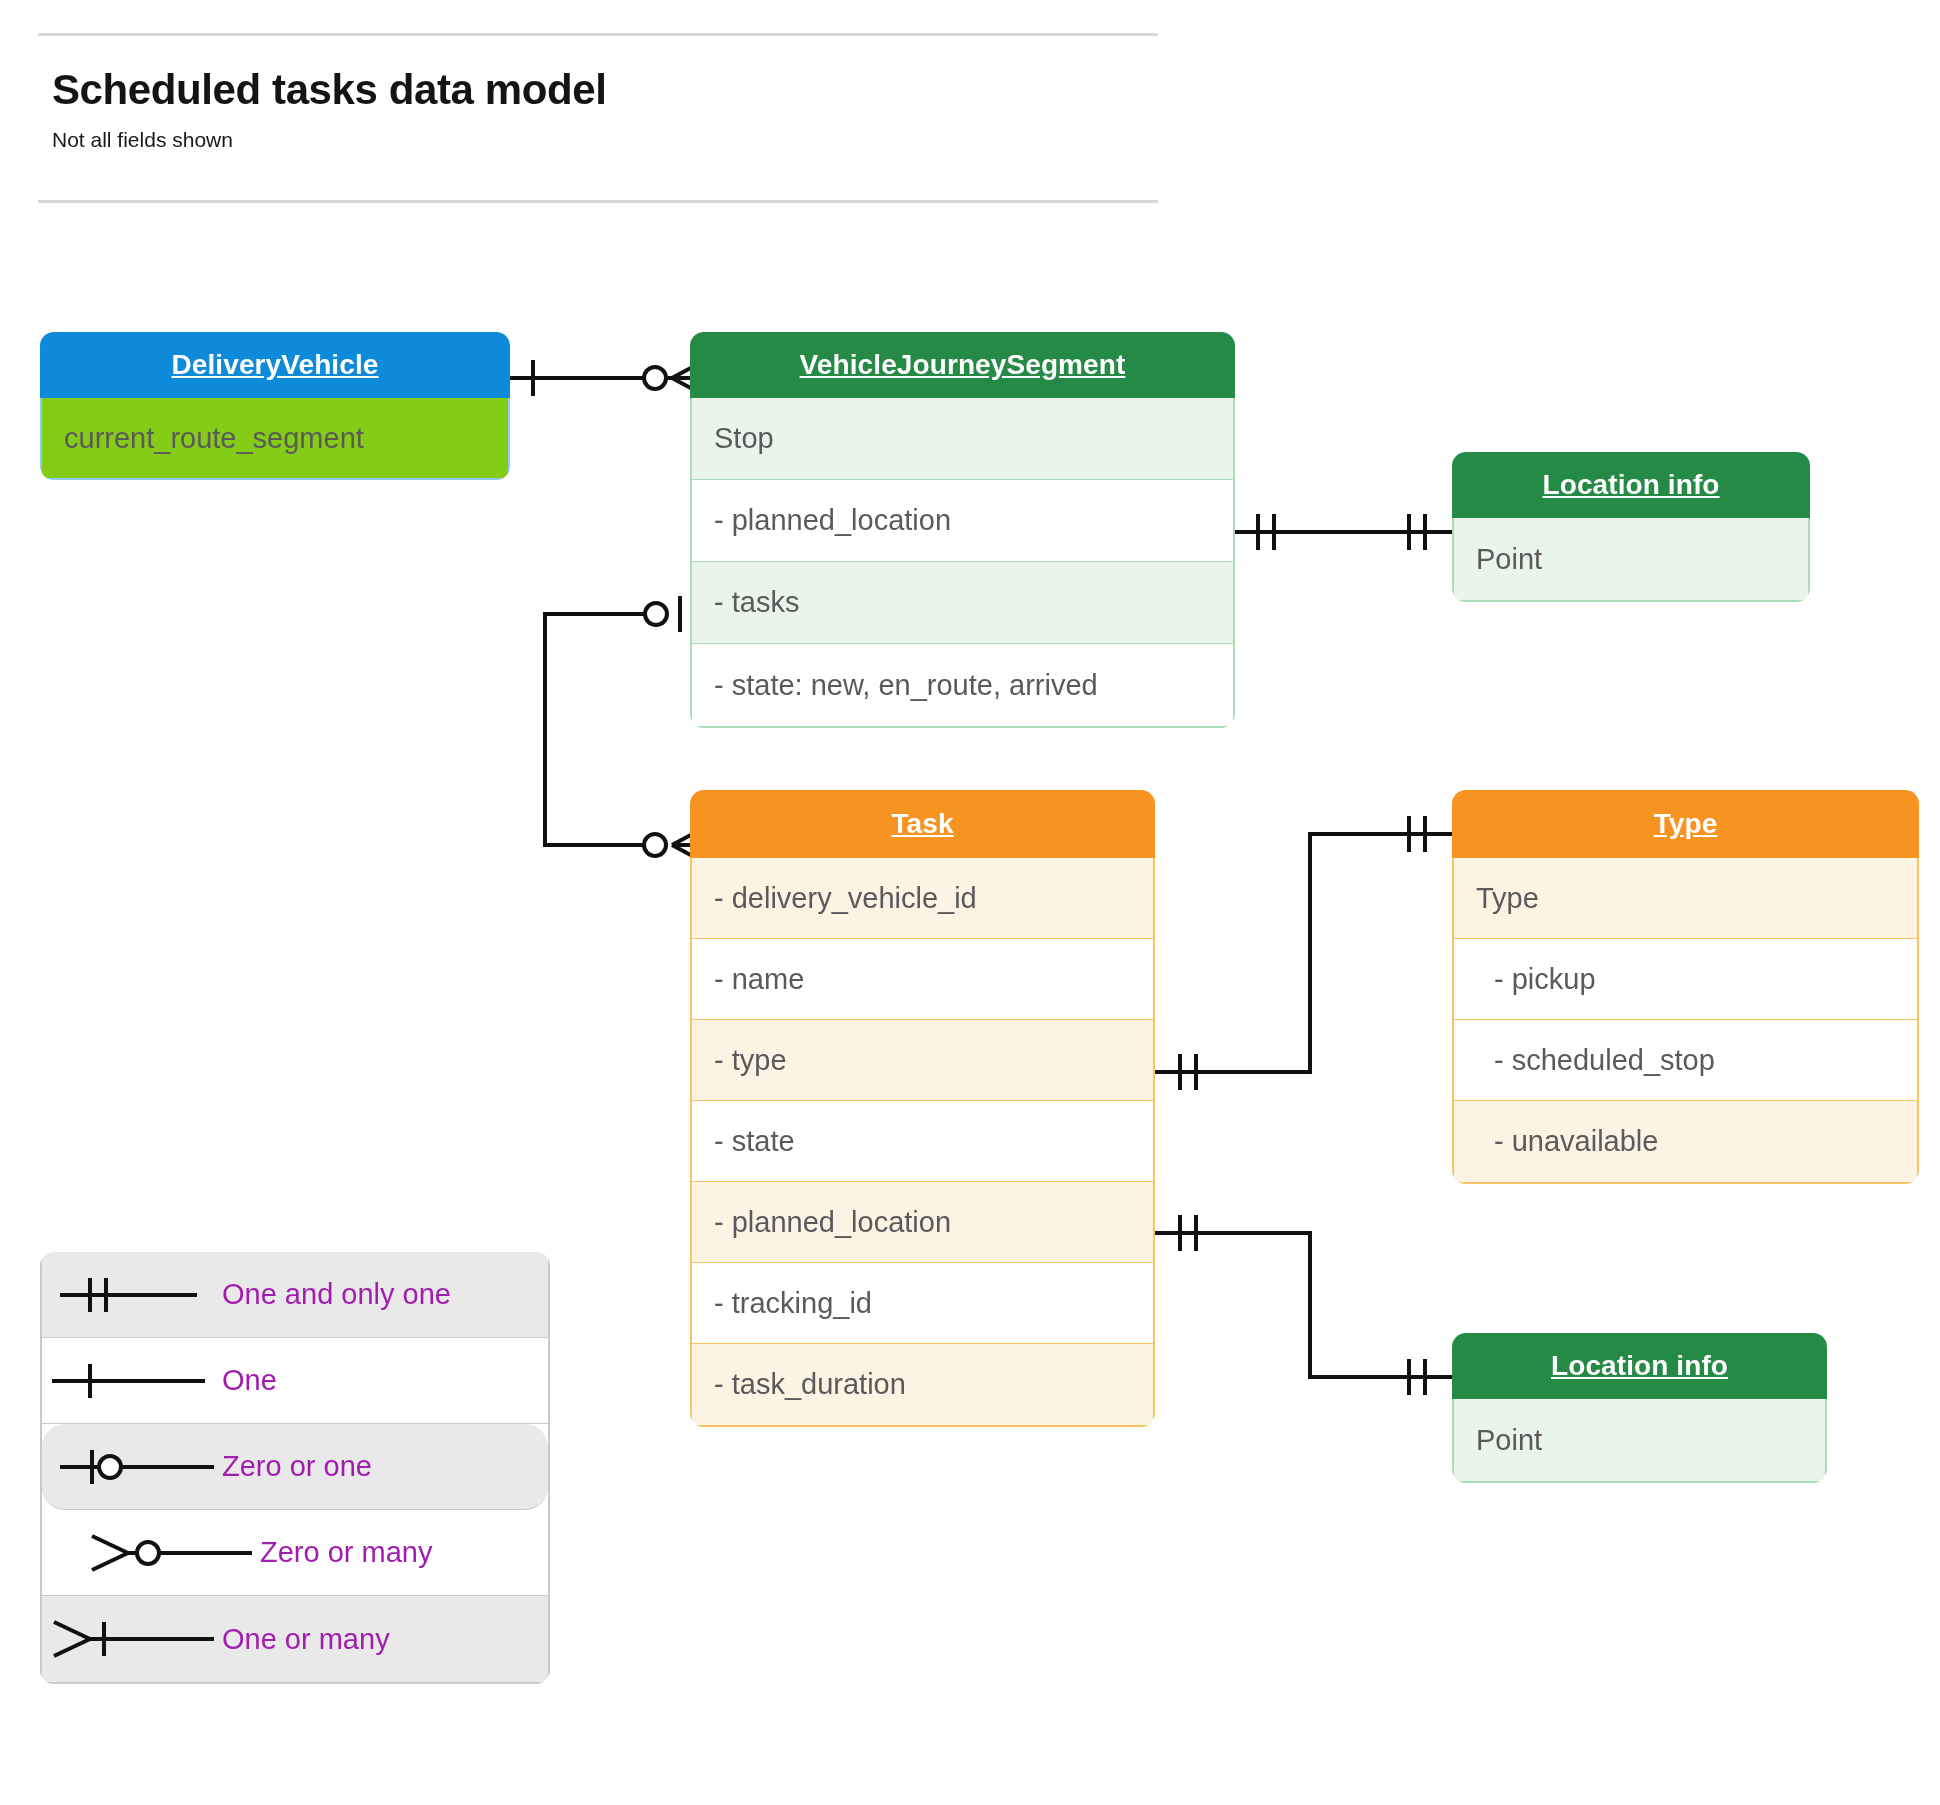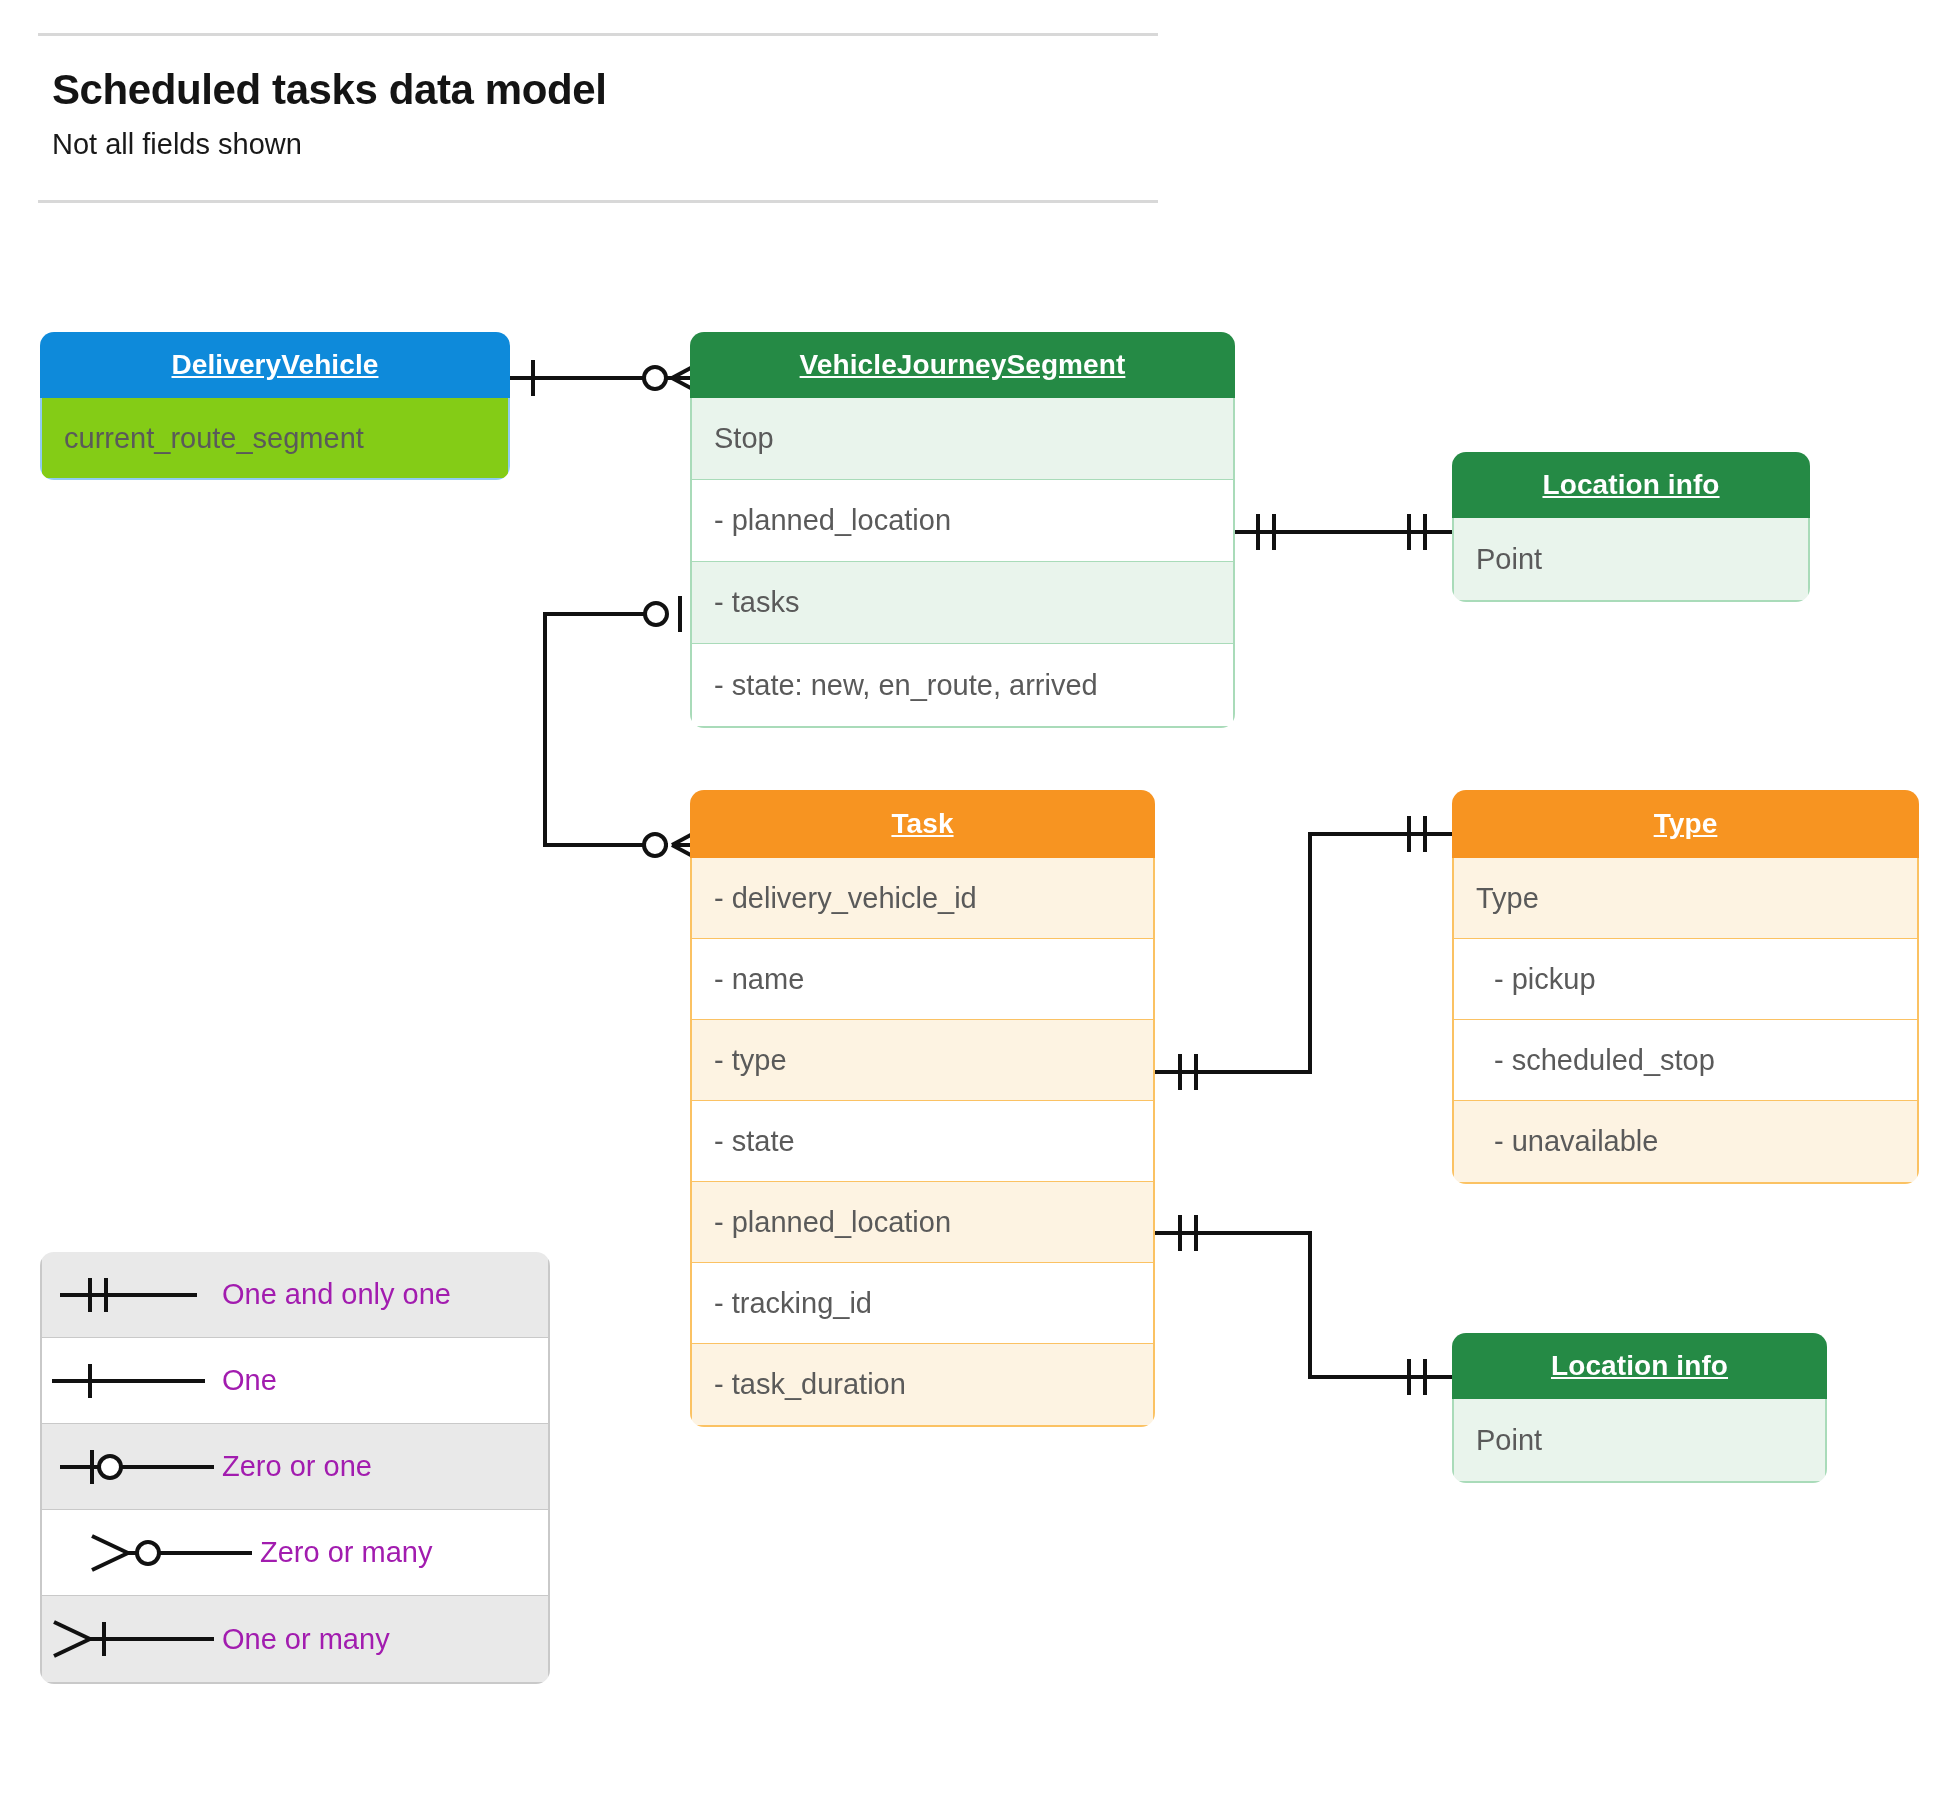--- a/index.html
+++ b/index.html
@@ -37,21 +37,21 @@
     font-size: 42px;
     font-weight: bold;
     color: #141414;
     letter-spacing: -0.4px;
     white-space: nowrap;
   }
   #page-subtitle {
     position: absolute;
     left: 52px;
     top: 128px;
-    font-size: 29px;
+    font-size: 21px;
     font-weight: normal;
     color: #191919;
     white-space: nowrap;
   }
 
   
   .entity {
     position: absolute;
     box-sizing: border-box;
     border-radius: 14px;
@@ -274,21 +274,21 @@
           <svg width="180" height="86" viewBox="0 0 180 86">
             <g stroke="#111111" stroke-width="4" fill="none">
               <line x1="10" y1="43" x2="163" y2="43"></line>
               <line x1="48" y1="26" x2="48" y2="60"></line>
             </g>
           </svg>
         </div>
         <div class="legend-label">One</div>
       </div>
 
-      <div class="legend-row alt" style="background:#e9e9e9;">
+      <div class="legend-row alt" style="background:#e9e9e9;border-radius:23px;">
         <div class="legend-sym">
           <svg width="180" height="86" viewBox="0 0 180 86">
             <g stroke="#111111" stroke-width="4" fill="none">
               <line x1="18" y1="43" x2="172" y2="43"></line>
               <line x1="50" y1="26" x2="50" y2="60"></line>
               <circle cx="68" cy="43" r="11" fill="#ffffff"></circle>
             </g>
           </svg>
         </div>
         <div class="legend-label">Zero or one</div>

